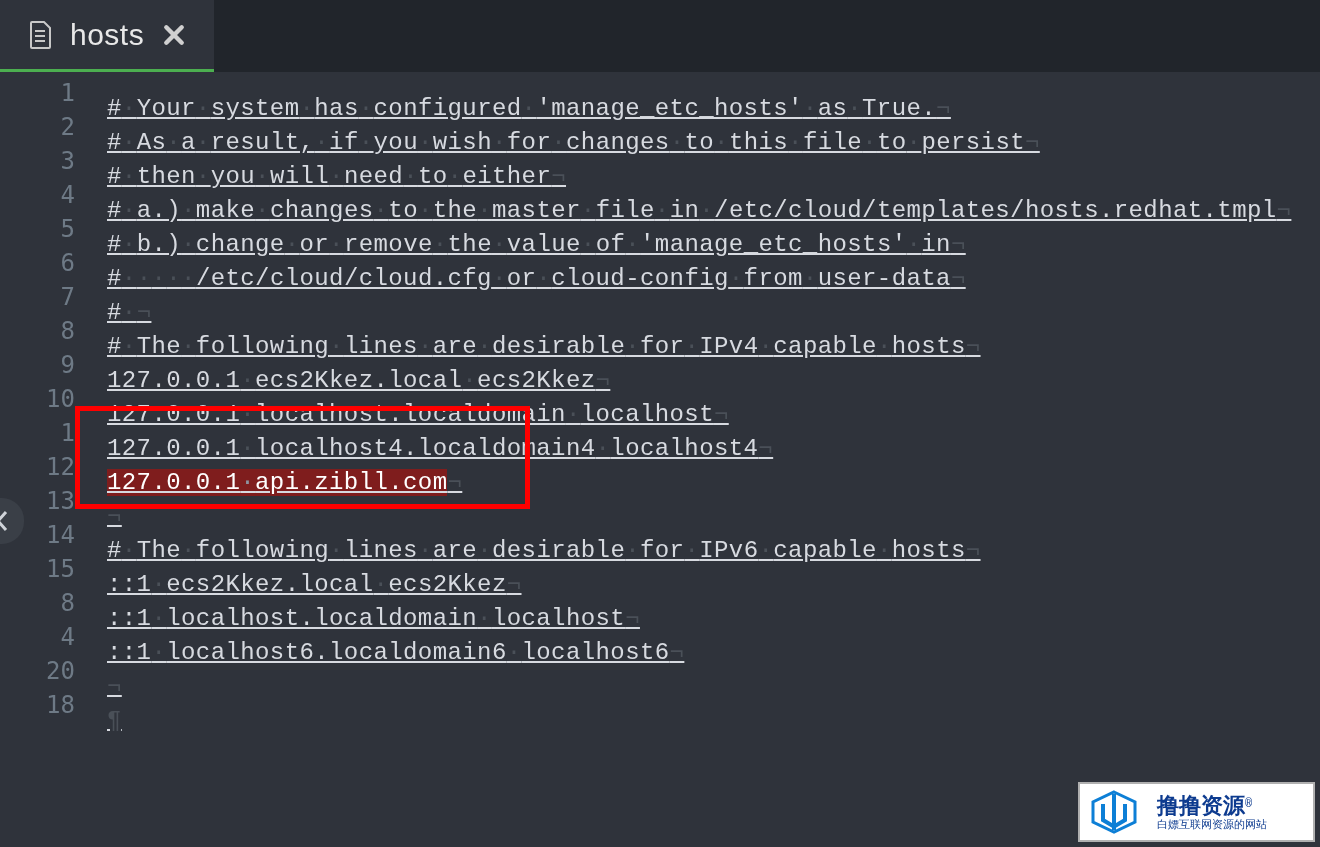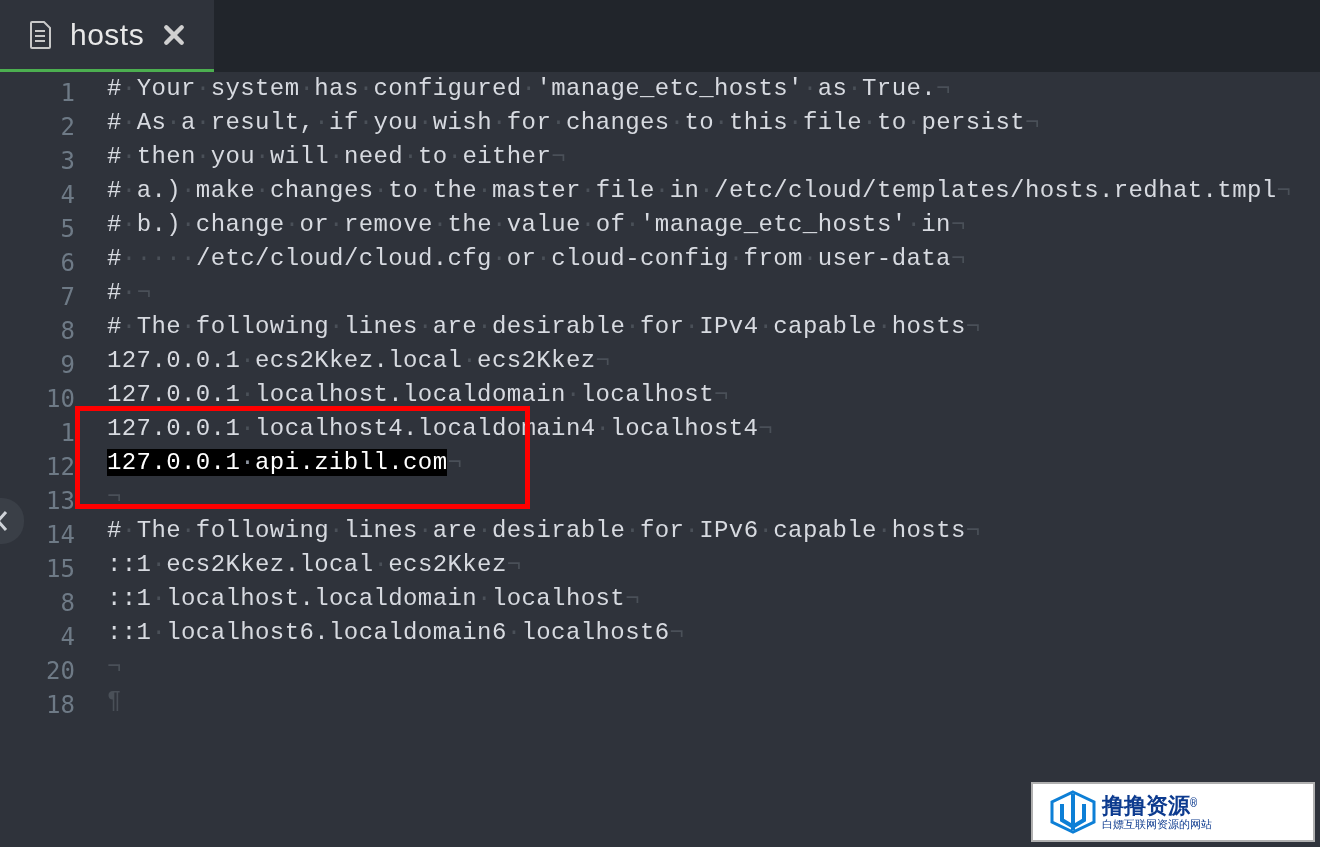--- a/index.html
+++ b/index.html
@@ -59,38 +59,39 @@
     padding-top: 4px;
     color: #6e7a86;
     font-size: 24px;
     line-height: 34px;
     user-select: none;
     font-family: "Consolas","Monaco",monospace;
   }
   .gutter .ln { padding-right: 20px; height: 34px; }
   .code-area {
     flex: 1;
-    padding-top: 0;
+    padding-top: 20px;
     font-size: 24px;
     line-height: 34px;
     color: #d7dae0;
     letter-spacing: 0.4px;
     white-space: pre;
     position: relative;
+    text-decoration: underline;
   }
   .code-line {
     height: 34px;
     padding-left: 12px;
     position: relative;
   }
   .invis { color: #4a5058; }
   .dot { color: #4a5058; }
   .txt { color: #d7dae0; }
   .sel {
-    background: #000000;
+    background: #7f1d1d;
     color: #ffffff;
   }
   .highlight-box {
     position: absolute;
     border: 5px solid #ff0000;
     pointer-events: none;
     z-index: 5;
   }
   .side-toggle {
     position: absolute;
@@ -104,28 +105,28 @@
     align-items: center;
     justify-content: center;
     z-index: 10;
     cursor: pointer;
   }
   .side-toggle svg { width: 20px; height: 24px; fill: #3a3f47; stroke:#cfd3d9; stroke-width:3; }
   .watermark {
     position: absolute;
     right: 5px;
     bottom: 5px;
-    width: 284px;
+    width: 237px;
     height: 60px;
     border: 2px solid #b0b0b0;
     background: #ffffff;
     display: flex;
     align-items: center;
-    padding: 4px 15px;
-    gap: 4px;
+    padding: 4px 9px;
+    gap: 18px;
     z-index: 20;
   }
   .watermark .wm-logo { width: 50px; height: 44px; }
   .watermark .wm-text { display:flex; flex-direction:column; align-items:flex-start; line-height:1; }
   .watermark .wm-main { font-family: "SimHei","Arial",sans-serif; font-size:22px; font-weight:bold; color:#0d3b8f; }
   .watermark .wm-r { font-size:12px; vertical-align:super; color:#0d3b8f;}
   .watermark .wm-sub { font-family: "SimHei","Arial",sans-serif; font-size:11px; color:#0d3b8f; margin-top:2px;}
 </style>
 </head>
 <body>

